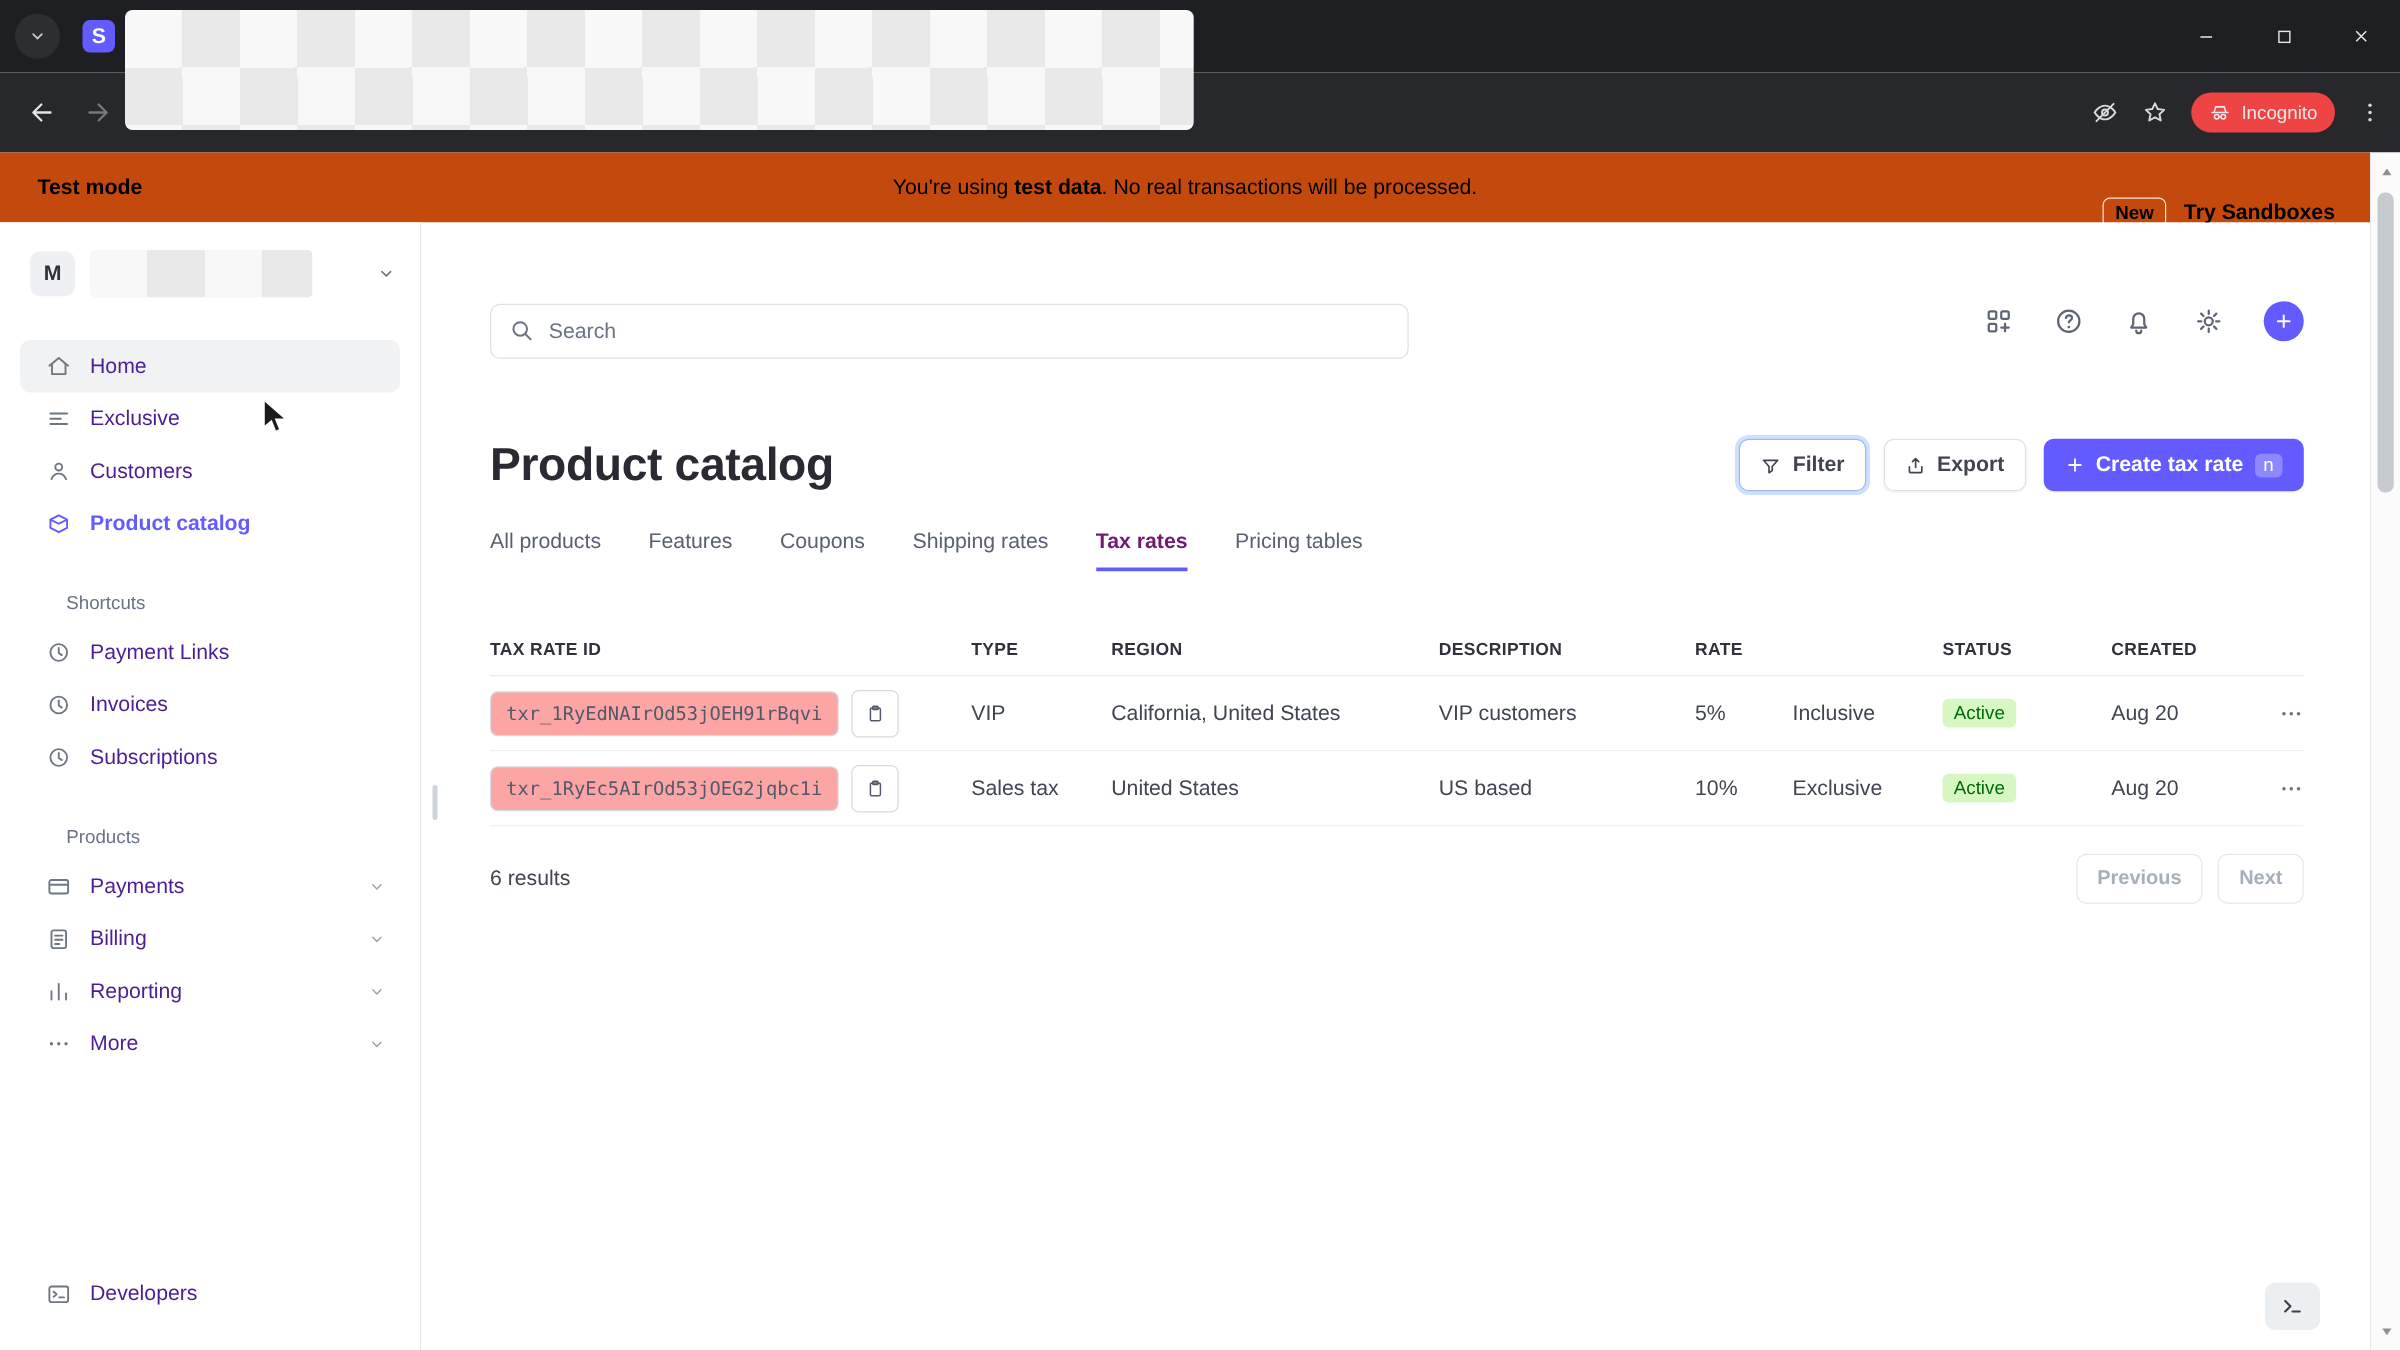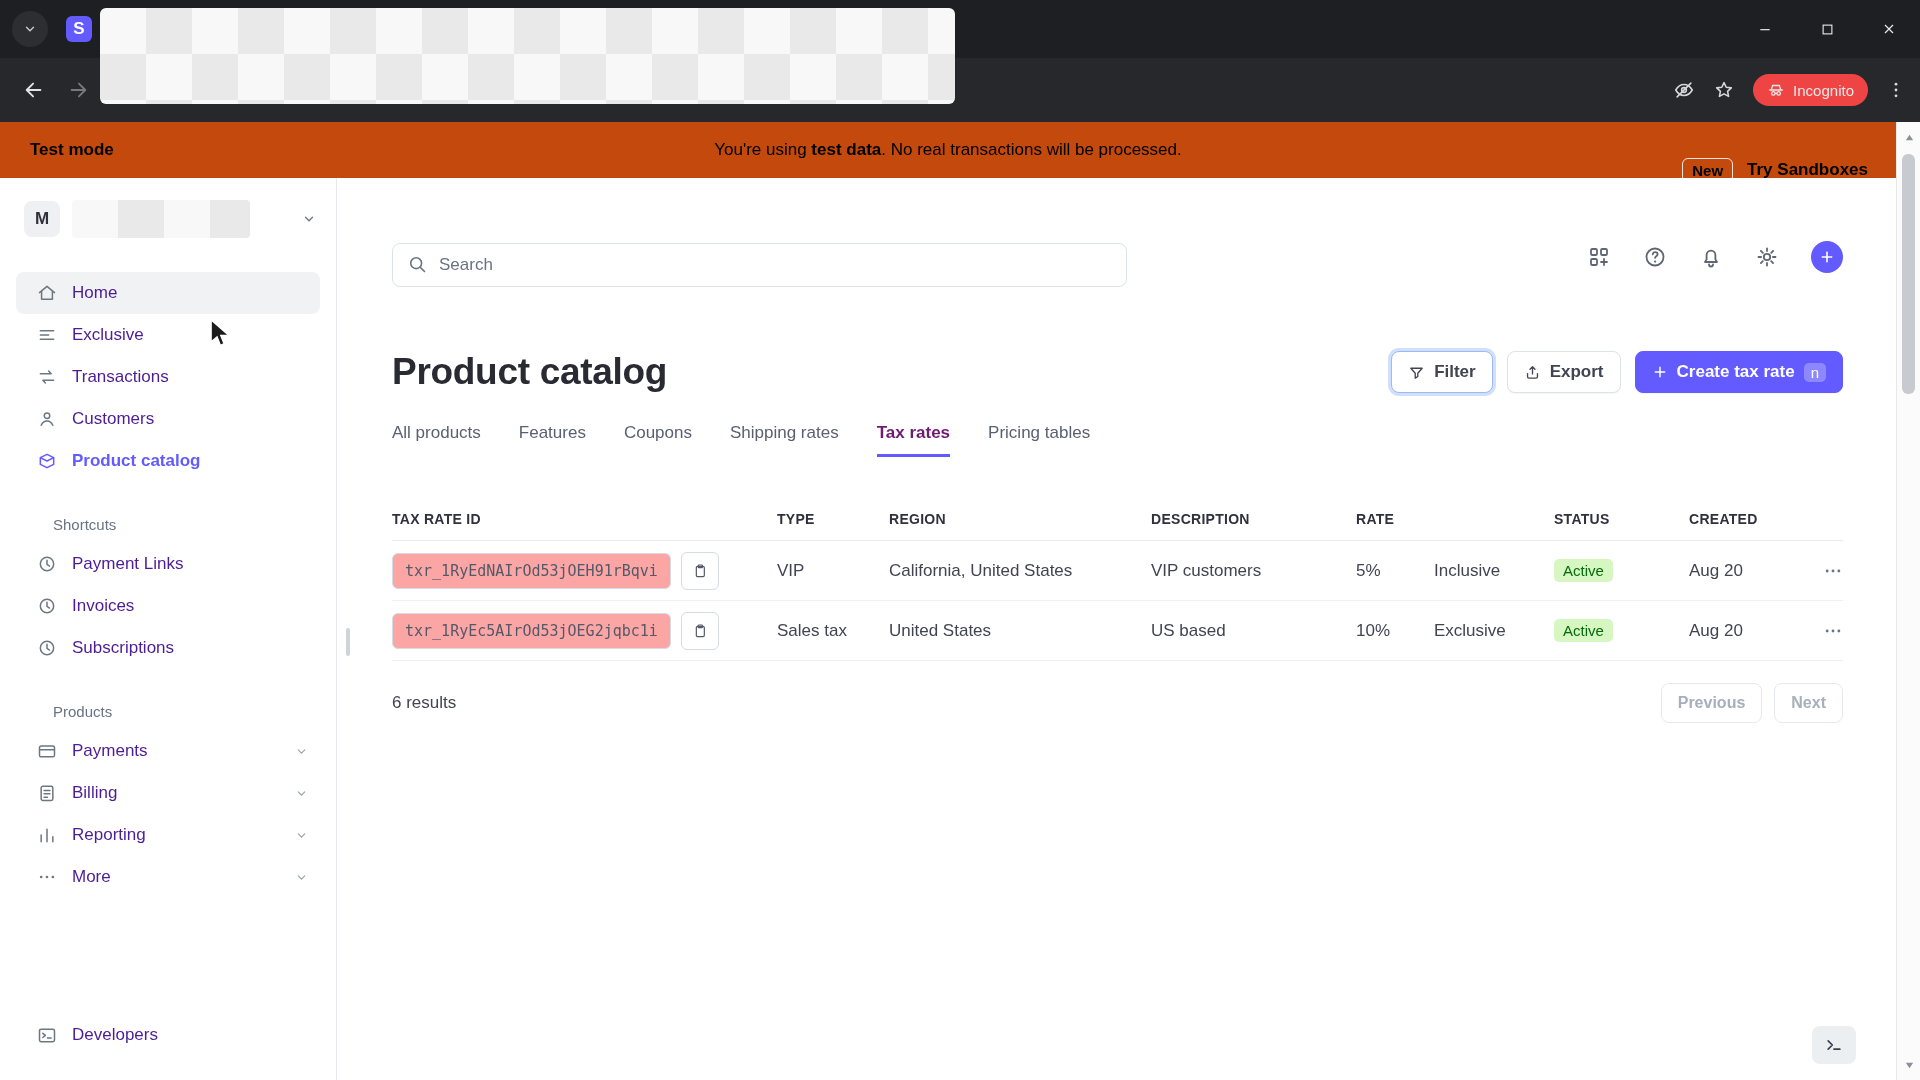--- a/index.html
+++ b/index.html
@@ -209,28 +209,20 @@
           </span>
         <span>Home</span>
       </div>
       <div class="nav-item">
         <span class="icon">
             <svg width="20" height="20" viewBox="0 0 24 24" fill="none" stroke="currentColor" stroke-width="1.8" stroke-linecap="round">
               <path d="M4 7h16M4 12h10M4 17h16"></path>
             </svg>
           </span>
         <span>Exclusive</span>
-      </div>
-      <div class="nav-item">
-        <span class="icon">
-            <svg width="20" height="20" viewBox="0 0 24 24" fill="none" stroke="currentColor" stroke-width="1.8" stroke-linecap="round" stroke-linejoin="round">
-              <path d="M4 8h13l-3-3.2M20 16H7l3 3.2"></path>
-            </svg>
-          </span>
-        <span>Transactions</span>
       </div>
       <div class="nav-item">
         <span class="icon">
             <svg width="20" height="20" viewBox="0 0 24 24" fill="none" stroke="currentColor" stroke-width="1.8" stroke-linecap="round">
               <circle cx="12" cy="8" r="3.3"></circle>
               <path d="M5 19.5c1.5-3.6 4-5.2 7-5.2s5.5 1.6 7 5.2"></path>
             </svg>
           </span>
         <span>Customers</span>
       </div>

